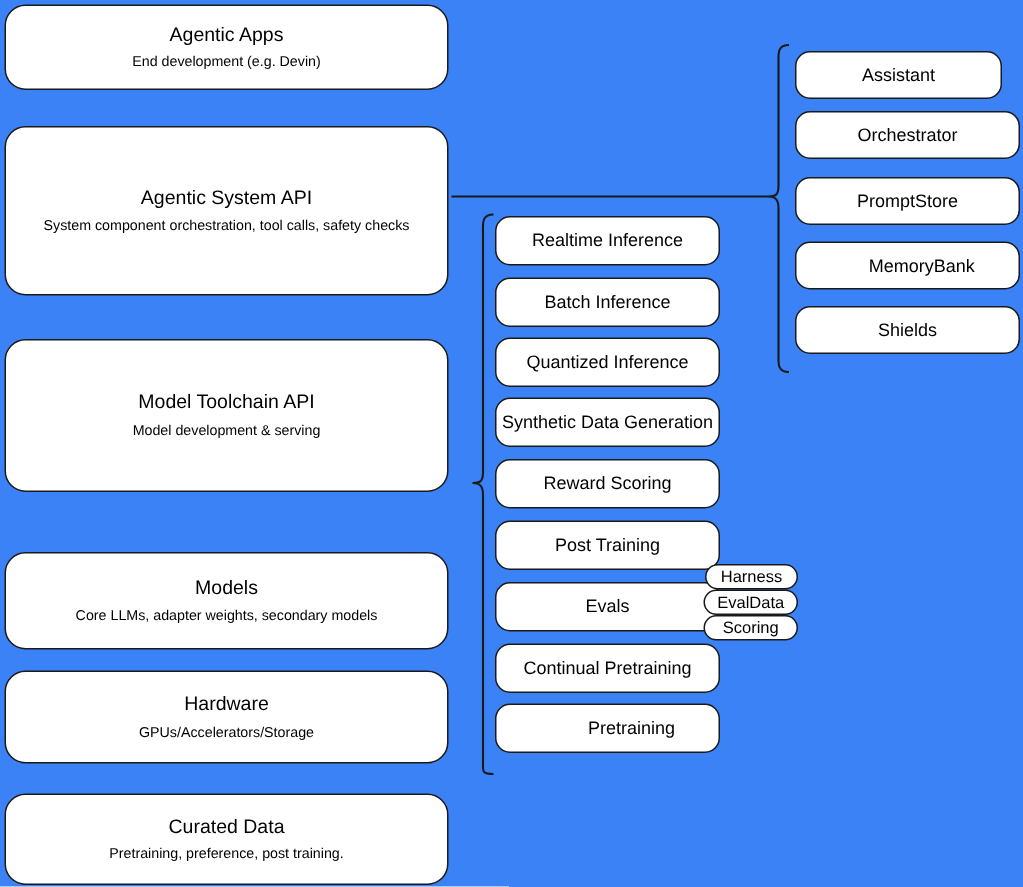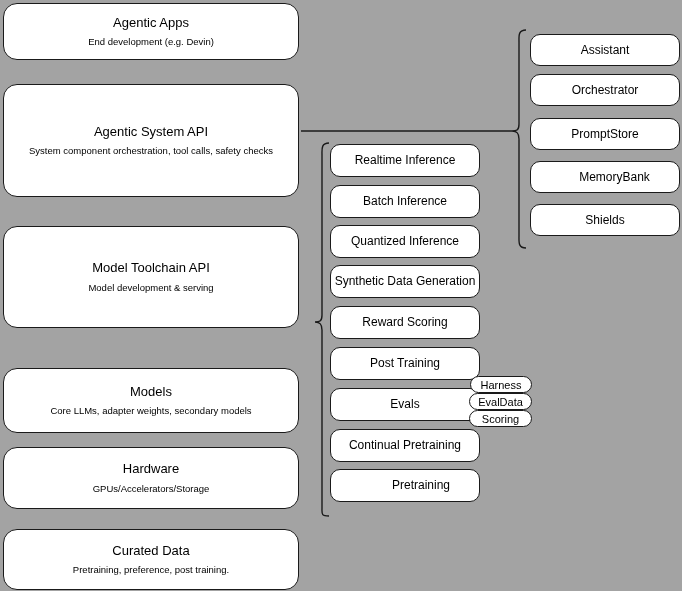--- a/index.html
+++ b/index.html
@@ -9,21 +9,21 @@
   }
   body {
     font-family: "Liberation Sans", sans-serif;
     color: #000000;
   }
   #canvas {
     position: relative;
     width: 682px;
     height: 591px;
     overflow: hidden;
-    background: #a3a3a3;
+    background: #3b82f6;
     text-decoration: underline;
   }
   .box {
     position: absolute;
     box-sizing: border-box;
     border: 1px solid #1a1a1a;
     border-radius: 12px;
     background: #ffffff;
     display: flex;
     flex-direction: column;
@@ -146,21 +146,21 @@
   <div class="pill" style="left:470px; top:376px; width:62px; height:17px;">
     <span>Harness</span>
   </div>
   <div class="pill" style="left:469px; top:393px; width:63px; height:17px;">
     <span>EvalData</span>
   </div>
   <div class="pill" style="left:469px; top:410px; width:63px; height:17px;">
     <span>Scoring</span>
   </div>
 
-  <div class="box leaf-box" style="left:530px; top:34px; width:150px; height:32px;">
+  <div class="box leaf-box" style="left:530px; top:34px; width:138px; height:32px;">
     <span class="leaf-label">Assistant</span>
   </div>
   <div class="box leaf-box" style="left:530px; top:74px; width:150px; height:32px;">
     <span class="leaf-label">Orchestrator</span>
   </div>
   <div class="box leaf-box" style="left:530px; top:118px; width:150px; height:32px;">
     <span class="leaf-label">PromptStore</span>
   </div>
   <div class="box leaf-box" style="left:530px; top:161px; width:150px; height:32px;padding-left:19px;">
     <span class="leaf-label">MemoryBank</span>

